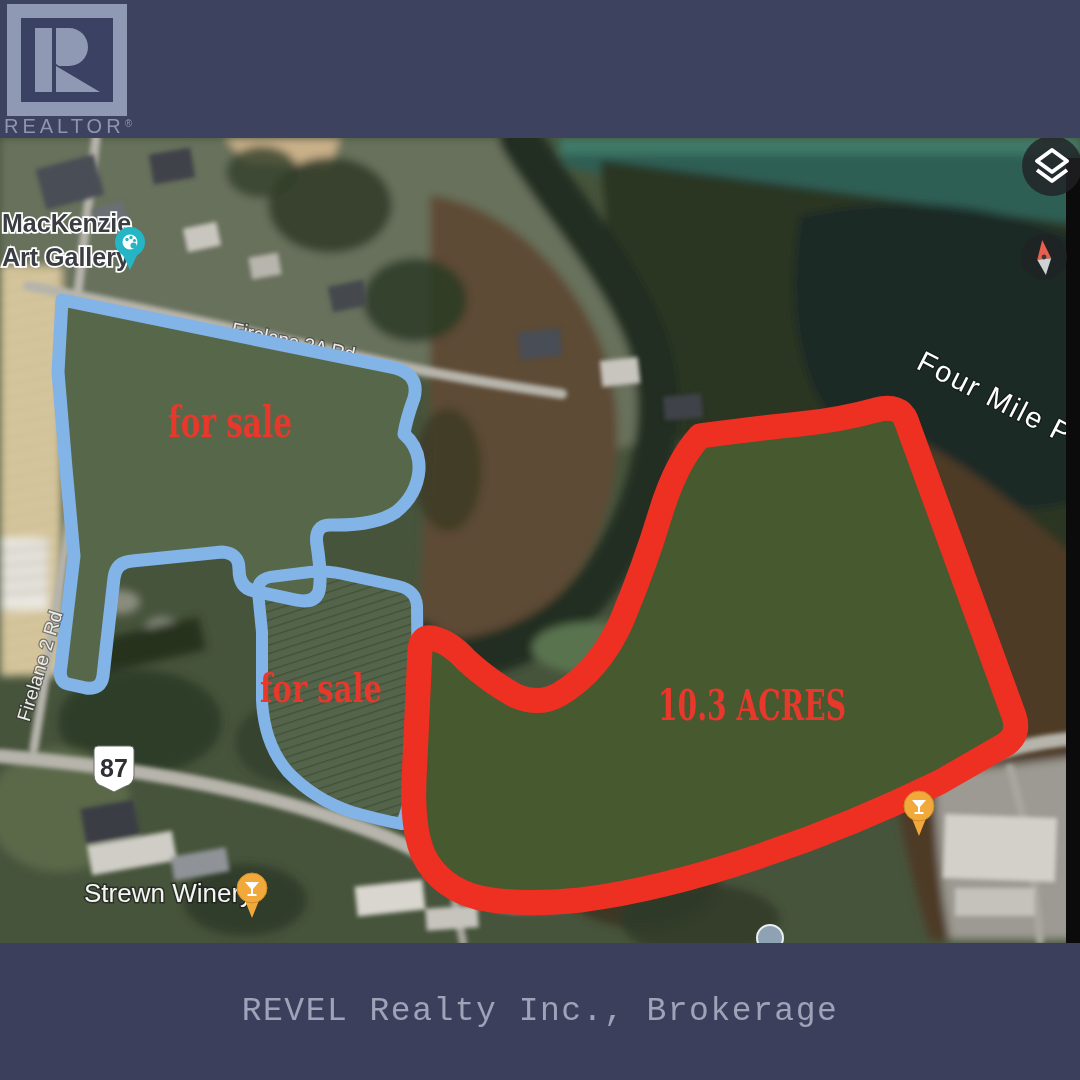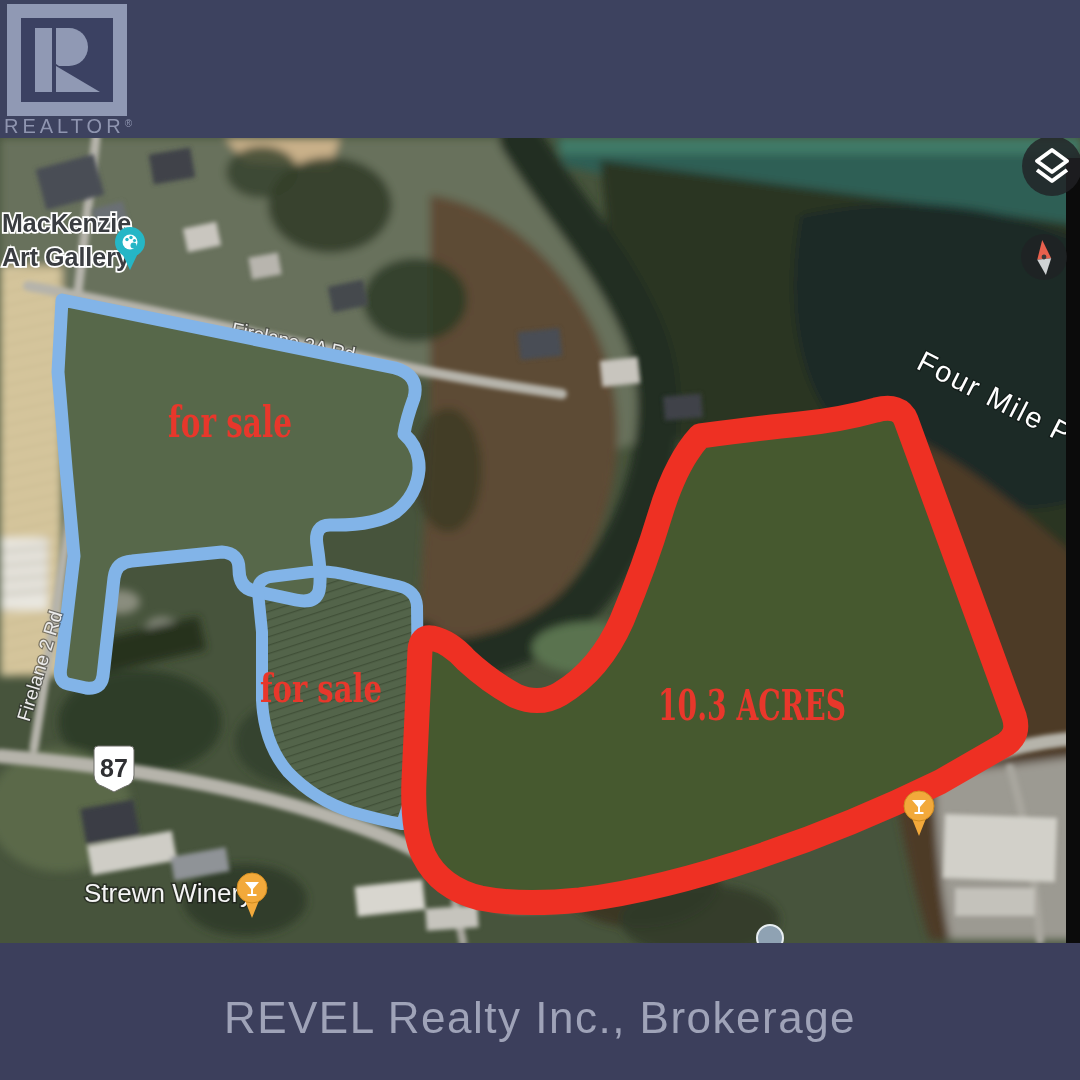--- a/index.html
+++ b/index.html
@@ -10,21 +10,21 @@
   .realtor-logo{position:absolute;top:2px;left:4px;width:126px;height:136px;}
   .realtor-word{position:absolute;top:115px;left:4px;width:126px;
         color:#8f95b0;font-size:20px;letter-spacing:4px;font-weight:400;white-space:nowrap;}
   .realtor-word .reg{font-size:10px;vertical-align:6px;letter-spacing:0;}
   
   .map-area{position:absolute;top:138px;left:0;width:1080px;height:744px;background:#47543c;}
   .map-area svg{display:block;}
   
   .footer{position:absolute;top:943px;left:0;width:1080px;height:137px;background:#3c3f5c;}
   .footer .brokerage{position:absolute;top:50px;width:100%;text-align:center;
-        color:#9fa3b8;font-size:44px;letter-spacing:1.5px;}
+        color:#9fa3b8;font-size:33px;letter-spacing:1.5px;font-family:Liberation Mono, monospace;}
   
   text{font-family:"Liberation Sans",sans-serif;}
   .poi-dark{fill:#3a3d41;stroke:#ffffff;stroke-width:3.5px;paint-order:stroke;
         font-weight:700;}
   .poi-white{fill:#f5f5f5;stroke:rgba(20,20,20,0.55);stroke-width:3px;paint-order:stroke;}
   .water-label{fill:#ffffff;stroke:rgba(0,0,0,0.35);stroke-width:2.5px;paint-order:stroke;
         letter-spacing:2px;}
   .road-label{fill:#ececec;stroke:rgba(40,40,40,0.5);stroke-width:2.5px;paint-order:stroke;}
   .annotation{fill:#e8372b;font-family:"DejaVu Serif",serif;font-weight:700;}
   .badge-num{fill:#2f3033;font-weight:700;}

